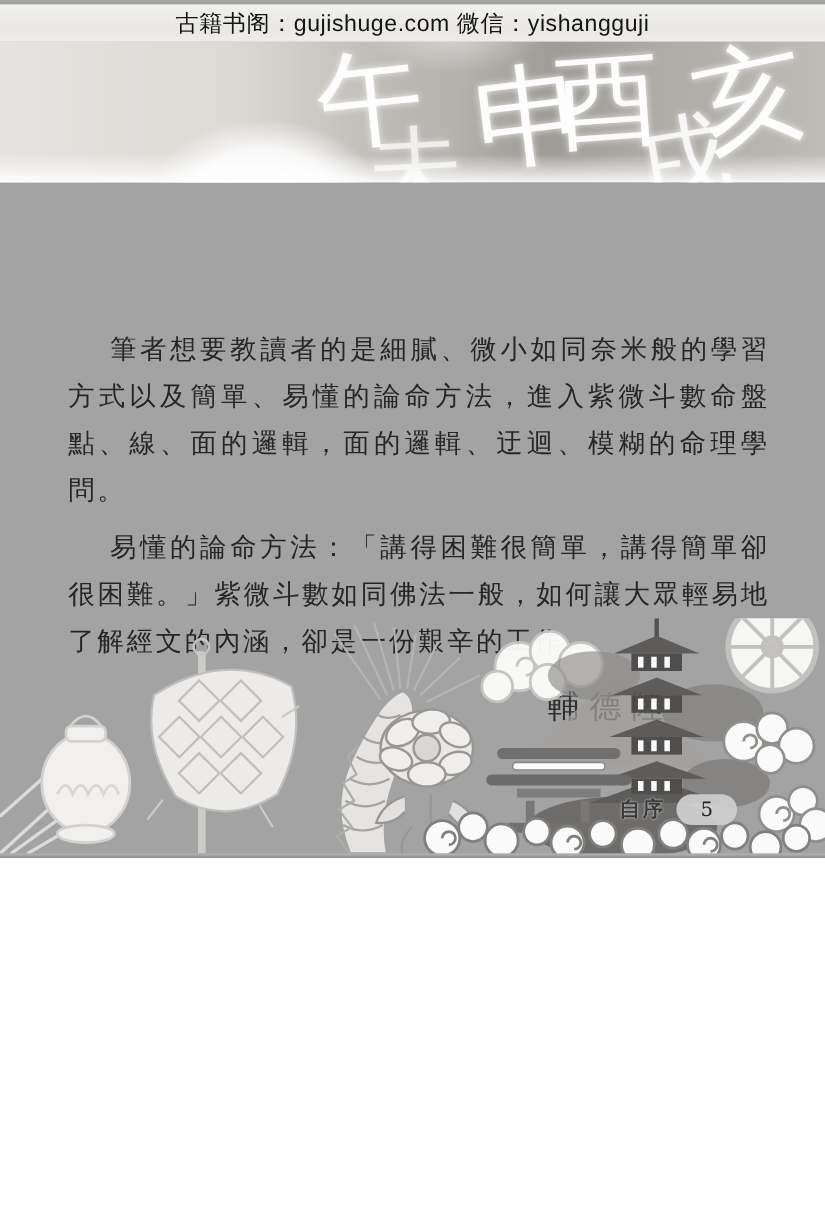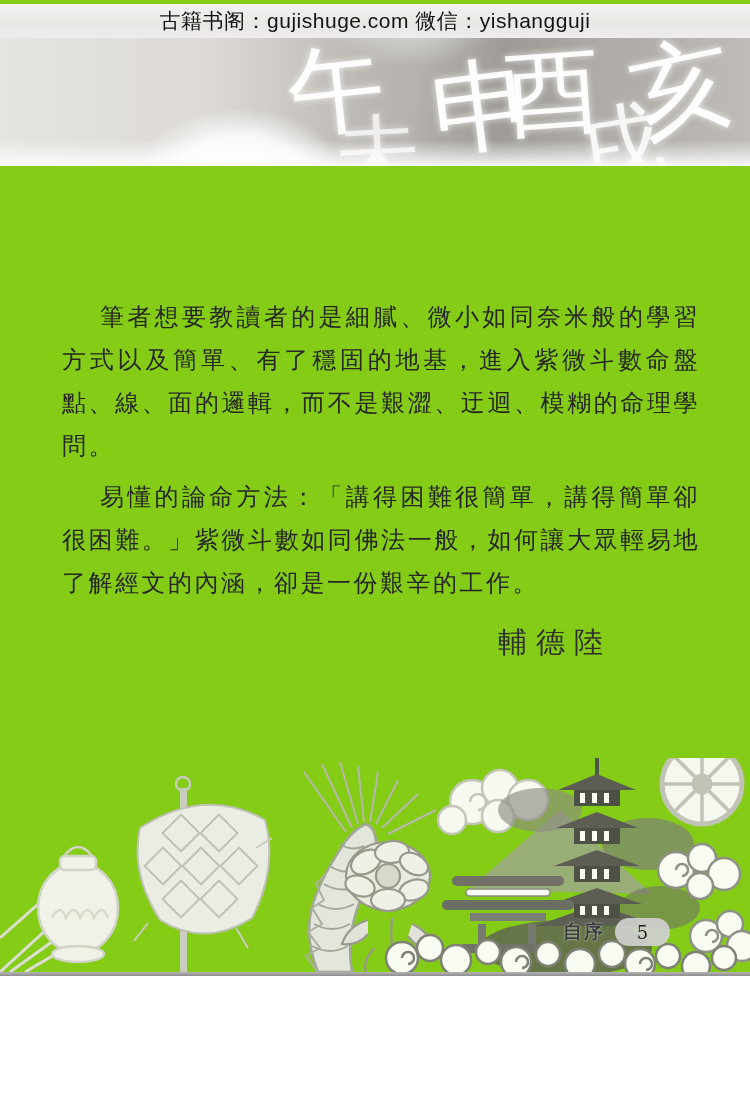--- a/index.html
+++ b/index.html
@@ -1,21 +1,21 @@
 <!DOCTYPE html>
 <html><head>
 <meta charset="utf-8">
 <style>
   * { margin: 0; padding: 0; box-sizing: border-box; }
   html, body { background: #ffffff; }
   .page {
     position: relative;
     width: 750px;
-    height: 976px;
-    background: #84cc16;
+    height: 780px;
+    background: #a3a3a3;
     overflow: hidden;
     font-family: "DejaVu Sans", sans-serif;
   }
 
   
   .top-strip {
     position: absolute;
     left: 0; top: 4px;
     width: 750px; height: 34px;
     background: linear-gradient(180deg, #f3f2f0 0%, #e9e7e4 60%, #efedeb 100%);
@@ -147,21 +147,21 @@
     <span class="wm wm0">午</span>
     <span class="wm wm1">未</span>
     <span class="wm wm2">申</span>
     <span class="wm wm3">酉</span>
     <span class="wm wm4">戌</span>
     <span class="wm wm5">亥</span>
     <div class="fade"></div>
   </div>
 
   <div class="body-text">
-    <p>筆者想要教讀者的是細膩、微小如同奈米般的學習方式以及簡單、有了穩固的地基，進入紫微斗數命盤點、線、面的邏輯，而不是艱澀、迂迴、模糊的命理學問。</p>
+    <p>筆者想要教讀者的是細膩、微小如同奈米般的學習方式以及簡單、易懂的論命方法，進入紫微斗數命盤點、線、面的邏輯，面的邏輯、迂迴、模糊的命理學問。</p>
     <p>易懂的論命方法：「講得困難很簡單，講得簡單卻很困難。」紫微斗數如同佛法一般，如何讓大眾輕易地了解經文的內涵，卻是一份艱辛的工作。</p>
     <div class="signature">輔德陸</div>
   </div>
 
   <svg class="bottom-art" viewBox="0 0 750 214" xmlns="http://www.w3.org/2000/svg">
 
     <g stroke="#e0dfdd" stroke-width="3">
       <line x1="0" y1="214" x2="70" y2="150"></line>
       <line x1="10" y1="214" x2="85" y2="160"></line>
       <line x1="0" y1="180" x2="45" y2="140"></line>

